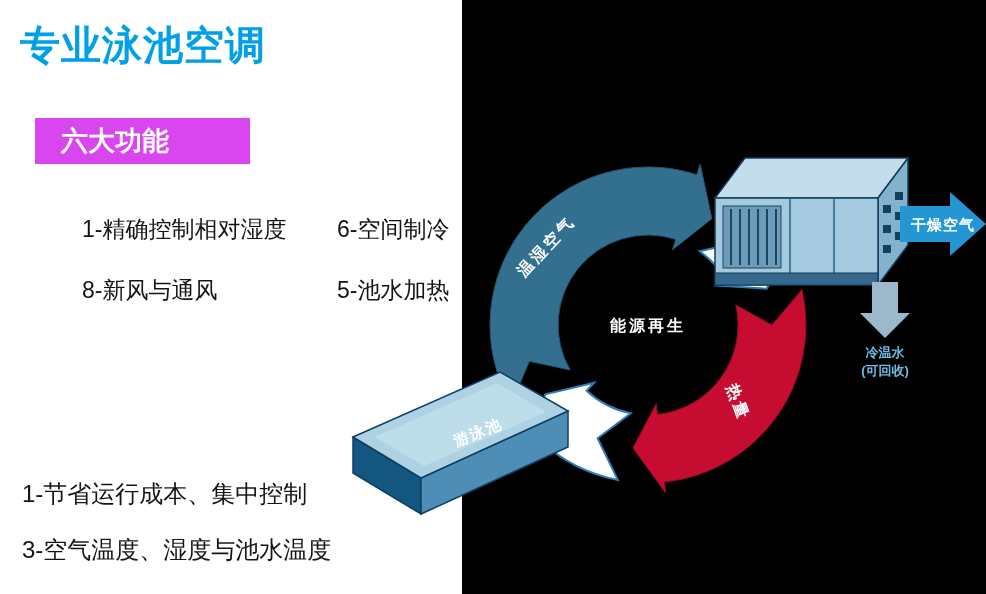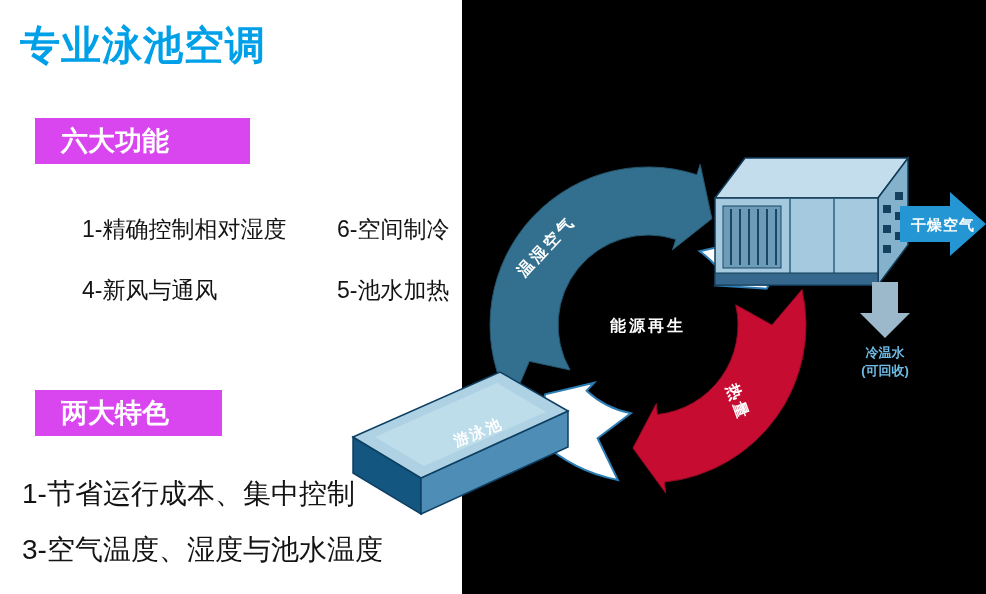--- a/index.html
+++ b/index.html
@@ -6,45 +6,44 @@
   .slide{position:relative;width:986px;height:594px;background:#fff;overflow:hidden;
          font-family:"Liberation Sans","DejaVu Sans",sans-serif;}
   .black-panel{position:absolute;left:462px;top:0;width:524px;height:594px;background:#000;}
   .title{position:absolute;left:20px;top:18px;font-size:40px;font-weight:bold;color:#00a0e9;letter-spacing:1px;}
   .banner{position:absolute;background:#d946ef;color:#fff;font-weight:bold;font-size:27px;
           line-height:46px;height:46px;padding-left:26px;box-sizing:border-box;}
   .banner-functions{left:35px;top:118px;width:215px;}
   .banner-features{left:35px;top:390px;width:187px;}
   .func-grid{position:absolute;left:45px;top:214px;display:grid;
              grid-template-columns:255px auto;row-gap:30px;font-size:23px;color:#141414;margin-left:37px;}
-  .feat-list{position:absolute;left:22px;top:466px;font-size:28px;color:#141414;line-height:56px;}
+  .feat-list{position:absolute;left:22px;top:466px;font-size:24px;color:#141414;line-height:56px;}
   svg.diagram{position:absolute;left:0;top:0;}
   .arc-label{fill:#ffffff;font-weight:bold;font-size:16px;letter-spacing:3px;}
   .center-label{fill:#ffffff;font-weight:bold;font-size:16px;letter-spacing:3px;text-anchor:middle;}
   .small-blue-label{fill:#6fbde6;font-weight:bold;font-size:13px;text-anchor:middle;}
   .white-on-arrow{fill:#ffffff;font-weight:bold;font-size:15px;text-anchor:middle;letter-spacing:1px;}
   .pool-label{fill:#ffffff;font-weight:bold;font-size:15px;letter-spacing:2px;text-anchor:middle;}
 </style>
 </head>
 <body>
 
 <div class="slide">
 
   <div class="title">专业泳池空调</div>
 
   <div class="banner banner-functions">六大功能</div>
 
   <div class="func-grid">
     <div>1-精确控制相对湿度</div>
     <div>6-空间制冷</div>
-    <div>4-新风与通风</div>
+    <div>8-新风与通风</div>
     <div>5-池水加热</div>
   </div>
 
-  <div class="banner banner-features">两大特色</div>
 
   <div class="feat-list">
     <div>1-节省运行成本、集中控制</div>
     <div>3-空气温度、湿度与池水温度</div>
   </div>
 
   <div class="black-panel"></div>
 
   <svg class="diagram" width="986" height="594" viewBox="0 0 986 594">
 

